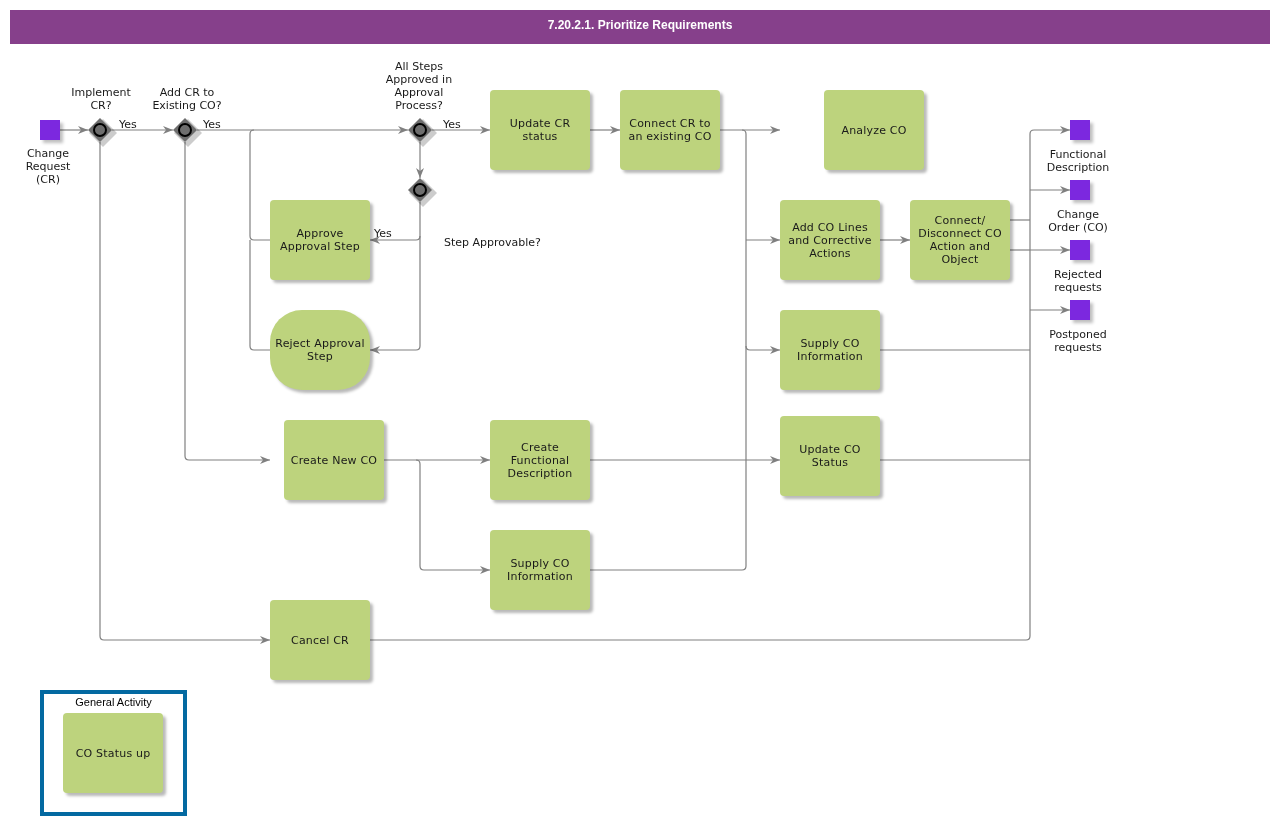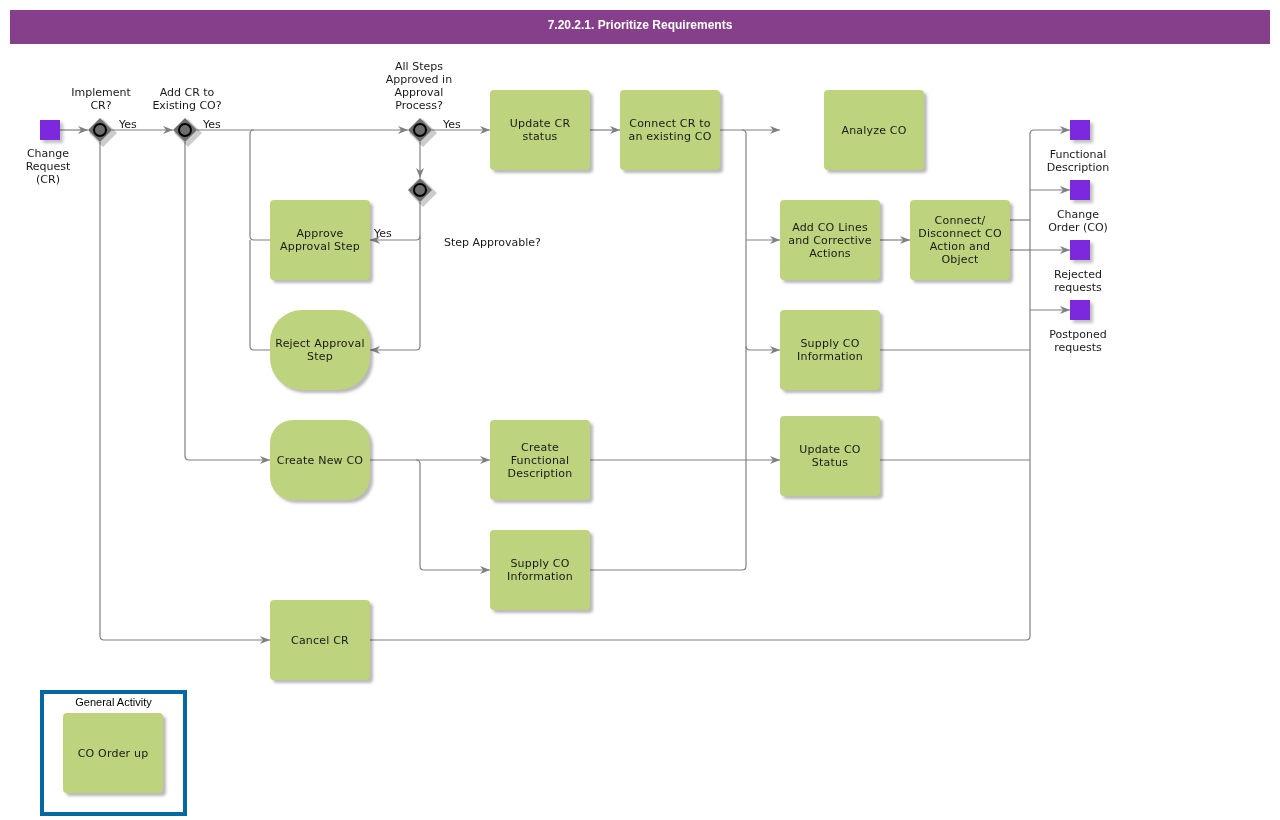--- a/index.html
+++ b/index.html
@@ -138,21 +138,21 @@
 Step</div>
 <div class="act" style="left:780px;top:200px;">Add CO Lines
 and Corrective
 Actions</div>
 <div class="act" style="left:910px;top:200px;">Connect/
 Disconnect CO
 Action and
 Object</div>
 <div class="act" style="left:780px;top:310px;">Supply CO
 Information</div>
-<div class="act" style="left:270px;top:420px;border-radius:23px;">Create New CO</div>
+<div class="act" style="left:284px;top:420px;">Create New CO</div>
 <div class="act" style="left:490px;top:420px;">Create
 Functional
 Description</div>
 <div class="act" style="left:780px;top:416px;">Update CO
 Status</div>
 <div class="act" style="left:490px;top:530px;">Supply CO
 Information</div>
 <div class="act" style="left:270px;top:600px;">Cancel CR</div>
 
 <div class="ev" style="left:1070px;top:120px;"></div>
@@ -163,14 +163,14 @@
 Order (CO)</div>
 <div class="ev" style="left:1070px;top:240px;"></div>
 <div class="lbl" style="left:1040px;top:268px;width:76px;">Rejected
 requests</div>
 <div class="ev" style="left:1070px;top:300px;"></div>
 <div class="lbl" style="left:1040px;top:328px;width:76px;">Postponed
 requests</div>
 
 <div class="legend">
   <div class="legend-title">General Activity</div>
-  <div class="act" style="left:19px;top:19px;">CO Order up</div>
+  <div class="act" style="left:19px;top:19px;">CO Status up</div>
 </div>
 
 </body></html>

